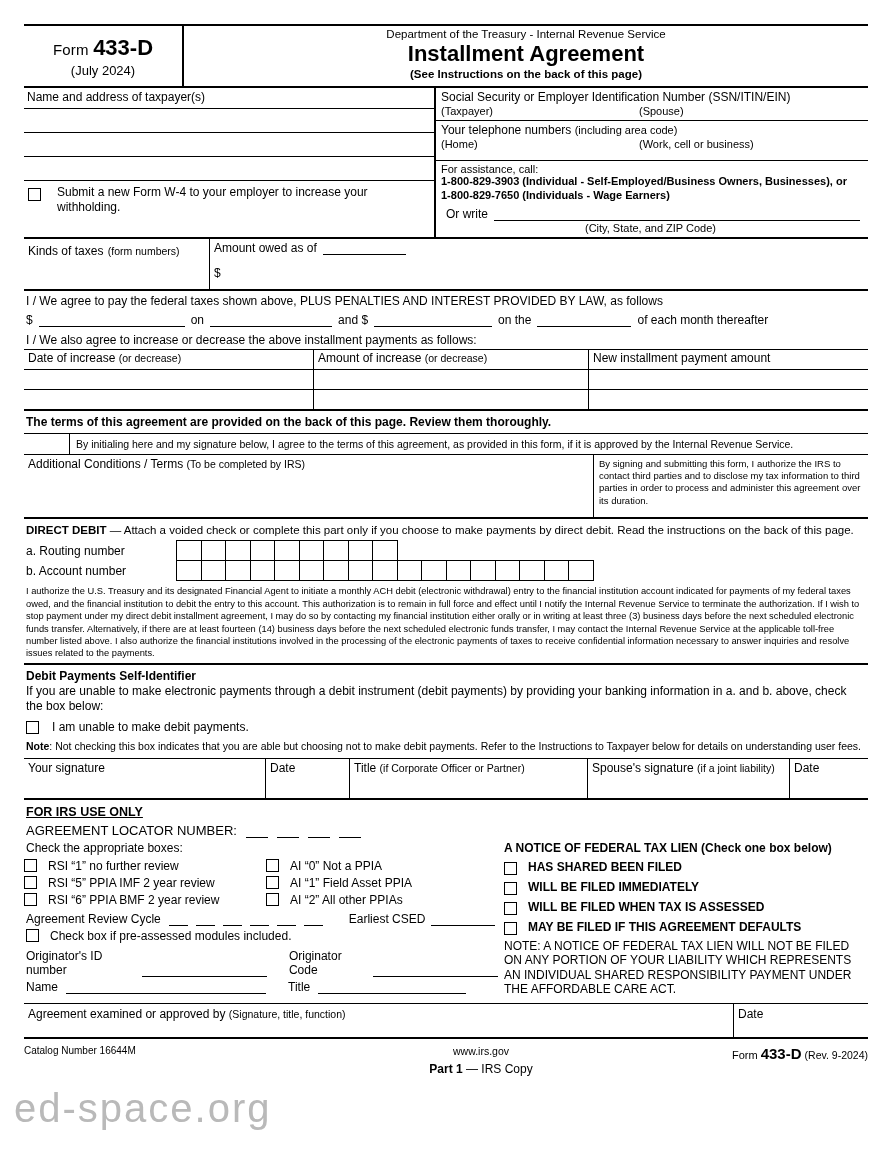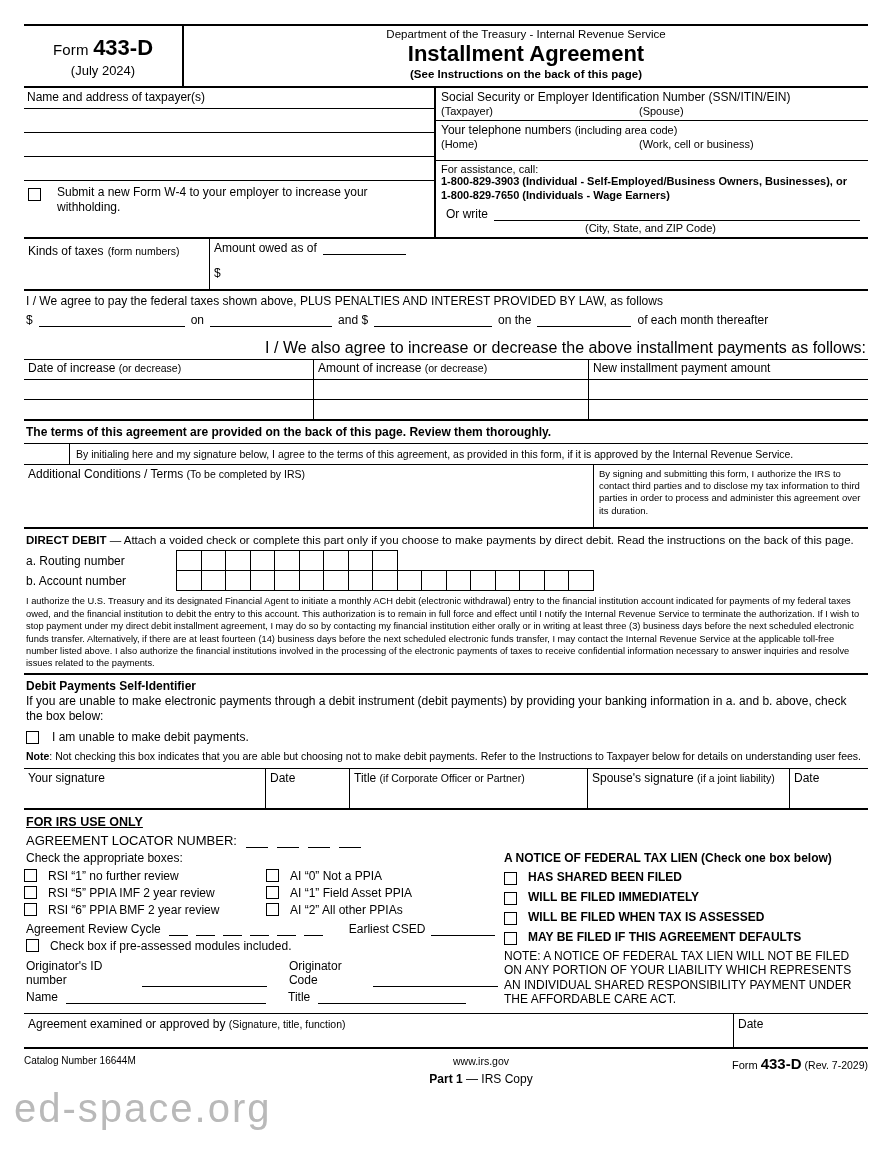--- a/index.html
+++ b/index.html
@@ -59,21 +59,21 @@
   .amt-row { display:flex; align-items:flex-end; font-size:12px; }
   .amt-row .line { flex:1; border-bottom:1.3px solid #000; margin-left:6px; height:14px; max-width:118px;}
   .dollar { font-size:12px; margin-top:11px; }
 
   
   .agree { border-top:2px solid #000; padding:3px 2px 2px 2px; }
   .agree-l1 { font-size:12px; }
   .pay-row { display:flex; align-items:flex-end; font-size:12px; margin-top:5px; gap:6px; }
   .pay-row .ln { border-bottom:1.3px solid #000; height:14px; }
   .ln-a { width:146px; } .ln-b { width:122px; } .ln-c { width:118px; } .ln-d { width:94px; }
-  .agree-l2 { font-size:16px; margin-top:12px;text-align:right; }
+  .agree-l2 { font-size:12px; margin-top:6px; }
 
   
   .inc-table { border-top:1.5px solid #000; }
   .inc-row { display:flex; }
   .inc-row + .inc-row { border-top:1.5px solid #000; }
   .inc-c1 { width:290px; border-right:1.5px solid #000; padding:1px 4px; font-size:12px; height:19px;}
   .inc-c2 { width:275px; border-right:1.5px solid #000; padding:1px 4px; font-size:12px; height:19px;}
   .inc-c3 { flex:1; padding:1px 4px; font-size:12px; height:19px;}
   .inc-c1 i, .inc-c2 i { font-style:normal; font-size:10.5px; }
 
@@ -492,18 +492,18 @@
 
   <div class="footer">
     <div class="f-left">Catalog Number 16644M</div>
     <div class="f-mid">
       <div class="www">www.irs.gov</div>
       <div class="part"><b>Part 1</b><span> — IRS Copy</span></div>
     </div>
     <div class="f-right">
       <span>Form</span>
       <b>433-D</b>
-      <span class="rev">(Rev. 7-2029)</span>
+      <span class="rev">(Rev. 9-2024)</span>
     </div>
   </div>
 </div>
 
 <div class="watermark">ed-space.org</div>
 
 </body></html>

